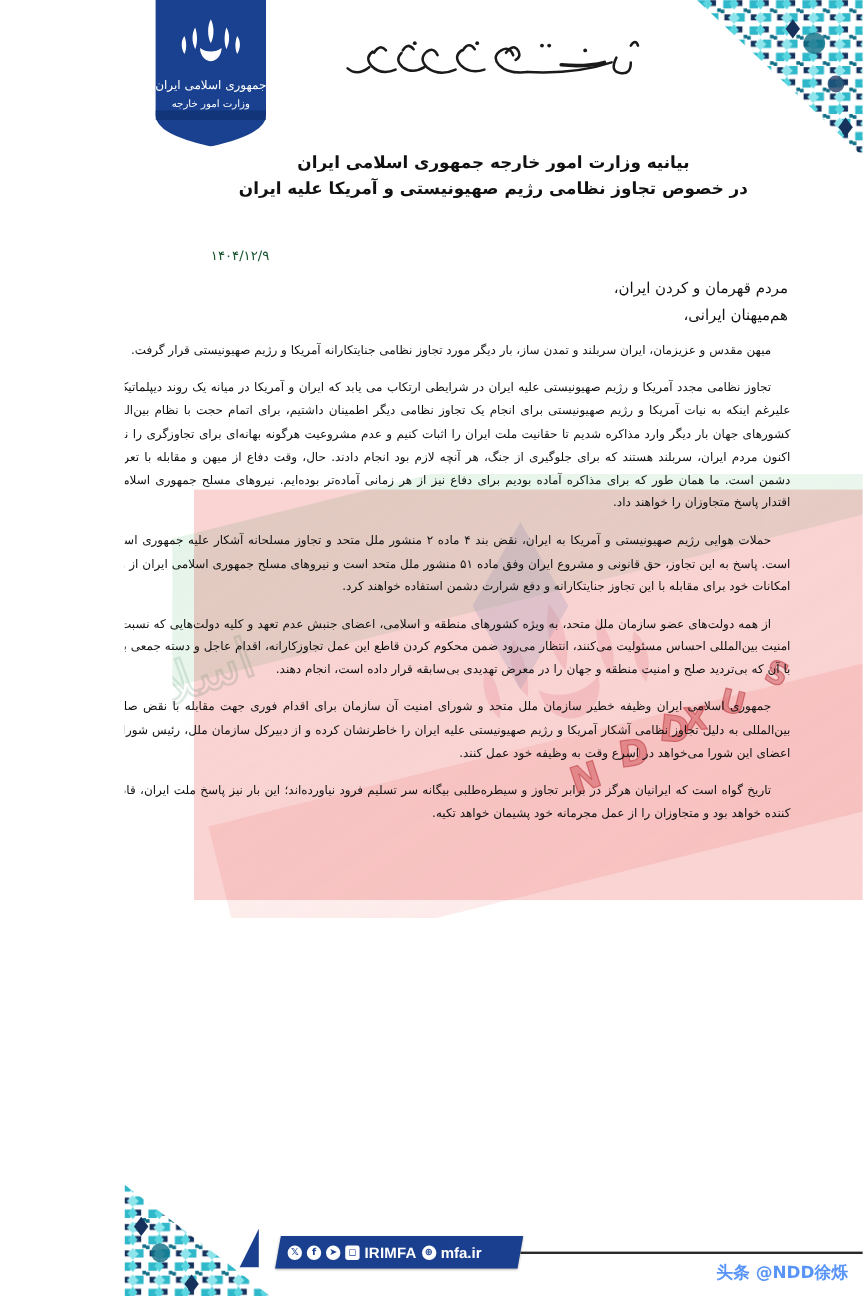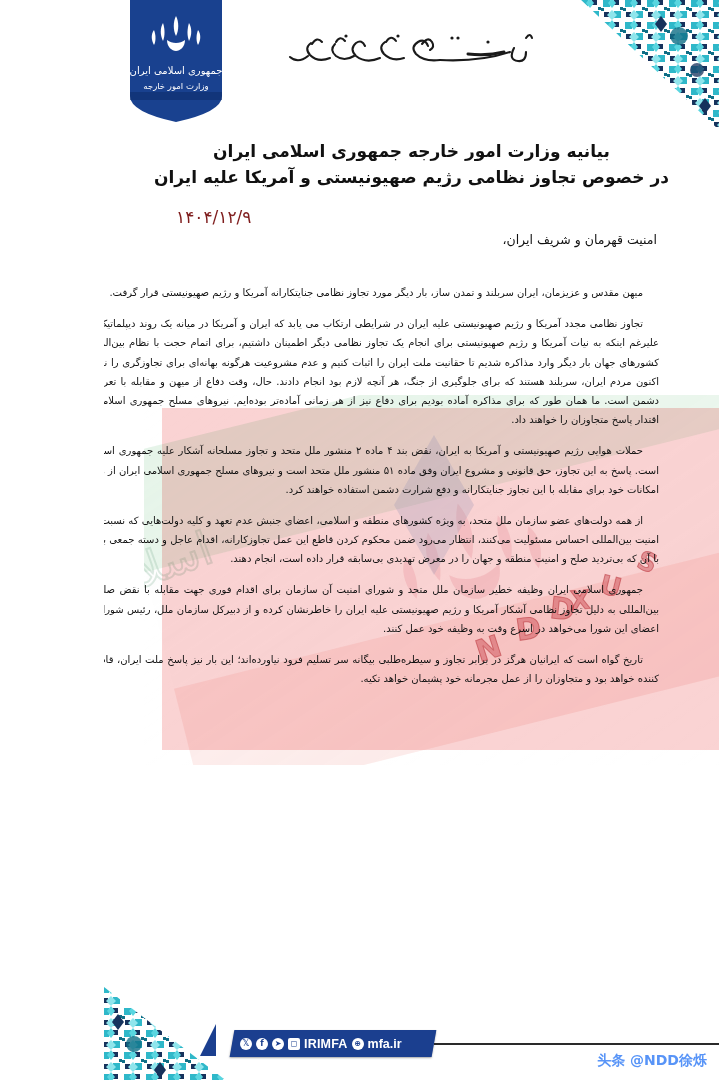--- a/index.html
+++ b/index.html
@@ -22,29 +22,29 @@
   }
   .bismillah{
     position:absolute;left:0;right:0;top:18px;text-align:center;
     font-family:"DejaVu Serif","Liberation Serif",serif;
   }
 
   
   .title-block{
     position:absolute;top:126px;left:0;right:0;text-align:center;
     color:#111;font-weight:bold;line-height:1.55;
-    font-size:17px;letter-spacing:0px;margin-top:12px;
+    font-size:14px;letter-spacing:0px;
   }
   .title-block .l1{display:block;}
   .title-block .l2{display:block;}
 
   
   .doc-date{
     position:absolute;left:72px;top:207px;
-    font-size:17px;color:#7f1d1d;letter-spacing:1px;direction:ltr;
+    font-size:11px;color:#14532d;letter-spacing:1px;direction:ltr;
   }
   .salutation{
     position:absolute;right:62px;top:228px;width:600px;
     text-align:right;font-size:12.5px;color:#111;line-height:1.85;
   }
 
   .body-text{
     position:absolute;right:60px;top:283px;width:600px;
     text-align:justify;text-align-last:right;
     font-size:10px;line-height:1.92;color:#111;
@@ -188,21 +188,22 @@
   </div>
 
   <div class="title-block">
     <span class="l1">بیانیه وزارت امور خارجه جمهوری اسلامی ایران</span>
     <span class="l2">در خصوص تجاوز نظامی رژیم صهیونیستی و آمریکا علیه ایران</span>
   </div>
 
   <div class="doc-date">۱۴۰۴/۱۲/۹</div>
 
   <div class="salutation">
-    <div>امنیت قهرمان و شریف ایران،</div>
+    <div>مردم قهرمان و کردن ایران،</div>
+    <div>هم‌میهنان ایرانی،</div>
   </div>
 
   <div class="wm-wrap">
     <svg class="wm-flag" viewBox="0 0 640 430" xmlns="http://www.w3.org/2000/svg">
       <defs>
         <linearGradient id="fade" x1="0" y1="0" x2="1" y2="1">
           <stop offset="0%" stop-color="#ffffff" stop-opacity="0"></stop>
           <stop offset="45%" stop-color="#ffffff" stop-opacity=".25"></stop>
           <stop offset="100%" stop-color="#ffffff" stop-opacity=".1"></stop>
         </linearGradient>

